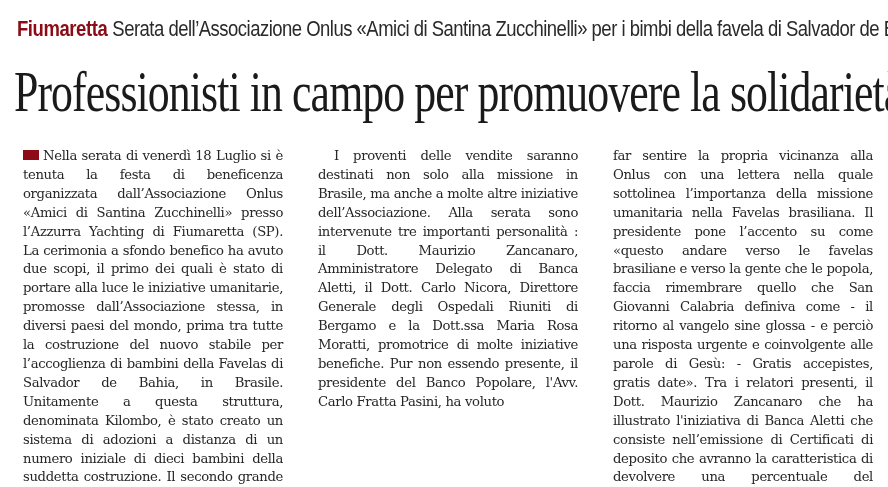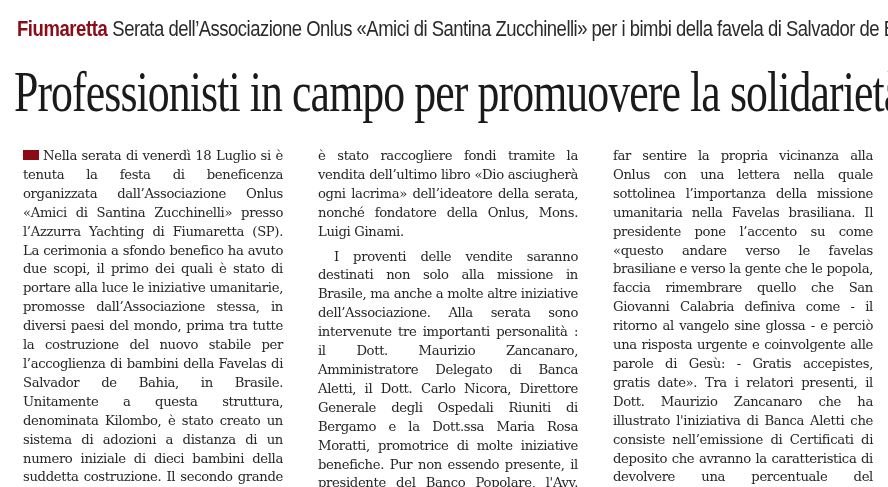--- a/index.html
+++ b/index.html
@@ -90,19 +90,18 @@
   <span class="tag">Fiumaretta</span><span class="sub">Serata dell’Associazione Onlus «Amici di Santina Zucchinelli» per i bimbi della favela di Salvador de Bahia</span>
 </div>
 
 <h1 class="headline">Professionisti in campo per promuovere la solidarietà</h1>
 
 <div class="columns">
   <div class="col">
     <p><span class="bullet"></span><span>Nella serata di venerdì 18 Luglio si è tenuta la festa di beneficenza organizzata dall’Associazione Onlus «Amici di Santina Zucchinelli» presso l’Azzurra Yachting di Fiumaretta (SP). La cerimonia a sfondo benefico ha avuto due scopi, il primo dei quali è stato di portare alla luce le iniziative umanitarie, promosse dall’Associazione stessa, in diversi paesi del mondo, prima tra tutte la costruzione del nuovo stabile per l’accoglienza di bambini della Favelas di Salvador de Bahia, in Brasile. Unitamente a questa struttura, denominata Kilombo, è stato creato un sistema di adozioni a distanza di un numero iniziale di dieci bambini della suddetta costruzione. Il secondo grande obbiettivo della serata</span></p>
   </div>
   <div class="col">
-    <p>è stato raccogliere fondi tramite la vendita dell’ultimo libro «Dio asciugherà ogni lacrima» dell’ideatore della serata, nonché fondatore della Onlus, Mons. Luigi Ginami.</p>
     <p class="indent">I proventi delle vendite saranno destinati non solo alla missione in Brasile, ma anche a molte altre iniziative dell’Associazione. Alla serata sono intervenute tre importanti personalità : il Dott. Maurizio Zancanaro, Amministratore Delegato di Banca Aletti, il Dott. Carlo Nicora, Direttore Generale degli Ospedali Riuniti di Bergamo e la Dott.ssa Maria Rosa Moratti, promotrice di molte iniziative benefiche. Pur non essendo presente, il presidente del Banco Popolare, l'Avv. Carlo Fratta Pasini, ha voluto</p>
   </div>
   <div class="col">
     <p>far sentire la propria vicinanza alla Onlus con una lettera nella quale sottolinea l’importanza della missione umanitaria nella Favelas brasiliana. Il presidente pone l’accento su come «questo andare verso le favelas brasiliane e verso la gente che le popola, faccia rimembrare quello che San Giovanni Calabria definiva come - il ritorno al vangelo sine glossa - e perciò una risposta urgente e coinvolgente alle parole di Gesù: - Gratis accepistes, gratis date». Tra i relatori presenti, il Dott. Maurizio Zancanaro che ha illustrato l'iniziativa di Banca Aletti che consiste nell’emissione di Certificati di deposito che avranno la caratteristica di devolvere una percentuale del rendimento alle iniziative della Onlus.</p>
   </div>
 </div>
 
 </body></html>

